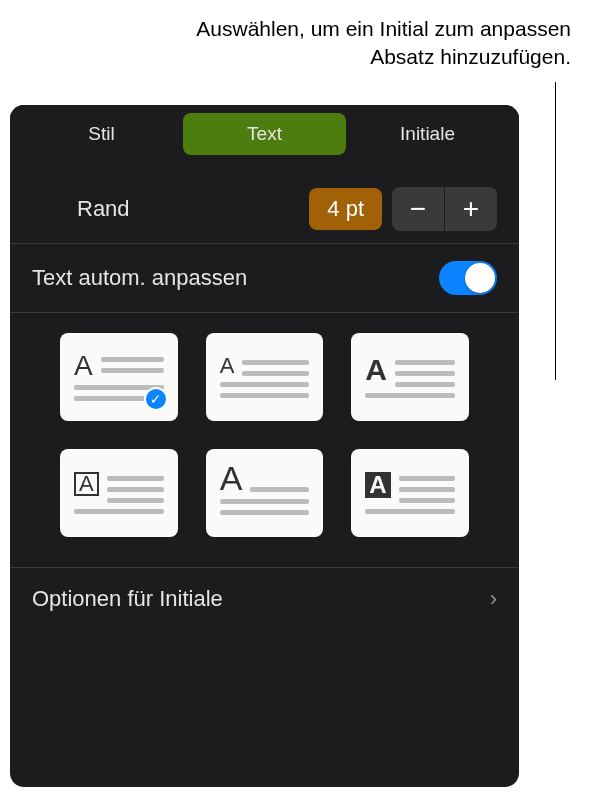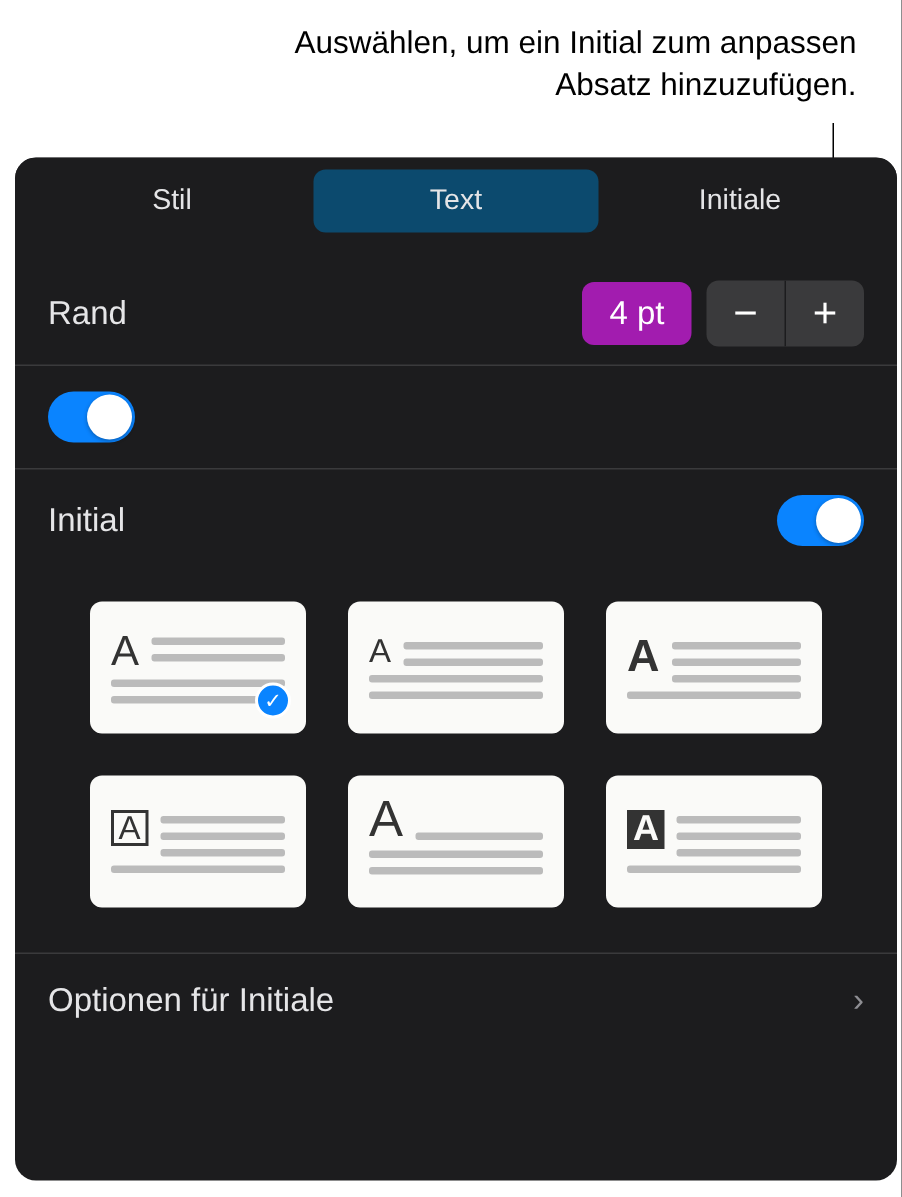--- a/index.html
+++ b/index.html
@@ -29,21 +29,21 @@
       top: 82px;
       right: 45px;
       width: 1px;
       height: 298px;
       background: #000;
     }
     .panel {
       position: absolute;
       top: 105px;
       left: 10px;
-      width: 588px;
+      width: 509px;
       height: 682px;
       background: #1c1c1e;
       border-radius: 14px;
       overflow: hidden;
     }
     .tabs {
       display: flex;
       height: 50px;
       background: #1c1c1e;
       padding: 8px 10px 0 10px;
@@ -53,42 +53,42 @@
       flex: 1;
       display: flex;
       align-items: center;
       justify-content: center;
       color: #e5e5e7;
       font-size: 19px;
       border-radius: 8px;
       cursor: pointer;
     }
     .tab.active {
-      background: #0c4a6e;
+      background: #4d7c0f;
     }
     .content {
       padding: 0 22px;
     }
     .row {
       display: flex;
       align-items: center;
       justify-content: space-between;
       height: 68px;
     }
     .row-label {
       color: #e5e5e7;
       font-size: 22px;
     }
     .rand-controls {
       display: flex;
       align-items: center;
       gap: 10px;
     }
     .pt-value {
-      background: #a21caf;
+      background: #a16207;
       color: #fff;
       font-size: 22px;
       padding: 8px 18px;
       border-radius: 8px;
     }
     .stepper {
       display: flex;
       background: #3a3a3c;
       border-radius: 8px;
       overflow: hidden;
@@ -241,48 +241,43 @@
 <div class="callout-line"></div>
 
 <div class="panel">
   <div class="tabs">
     <div class="tab">Stil</div>
     <div class="tab active">Text</div>
     <div class="tab">Initiale</div>
   </div>
 
   <div class="content">
-    <div class="row" style="margin-top:20px;">
+    <div class="row" style="margin-top:20px;margin-left:45px;">
       <div class="row-label">Rand</div>
       <div class="rand-controls">
         <div class="pt-value">4 pt</div>
         <div class="stepper">
           <div class="stepper-btn">−</div>
           <div class="stepper-divider"></div>
           <div class="stepper-btn">+</div>
         </div>
       </div>
     </div>
 
     <div class="divider-line"></div>
 
     <div class="row">
+      <div class="row-label">Text autom. anpassen</div>
       <div class="toggle">
         <div class="toggle-knob"></div>
       </div>
     </div>
 
     <div class="divider-line"></div>
 
-    <div class="row">
-      <div class="row-label">Initial</div>
-      <div class="toggle">
-        <div class="toggle-knob"></div>
-      </div>
-    </div>
 
     <div class="styles-grid">
 
       <div class="style-option">
         <div class="dropcap-row">
           <div class="dropcap">A</div>
           <div class="lines">
             <div class="line full"></div>
             <div class="line full"></div>
           </div>

